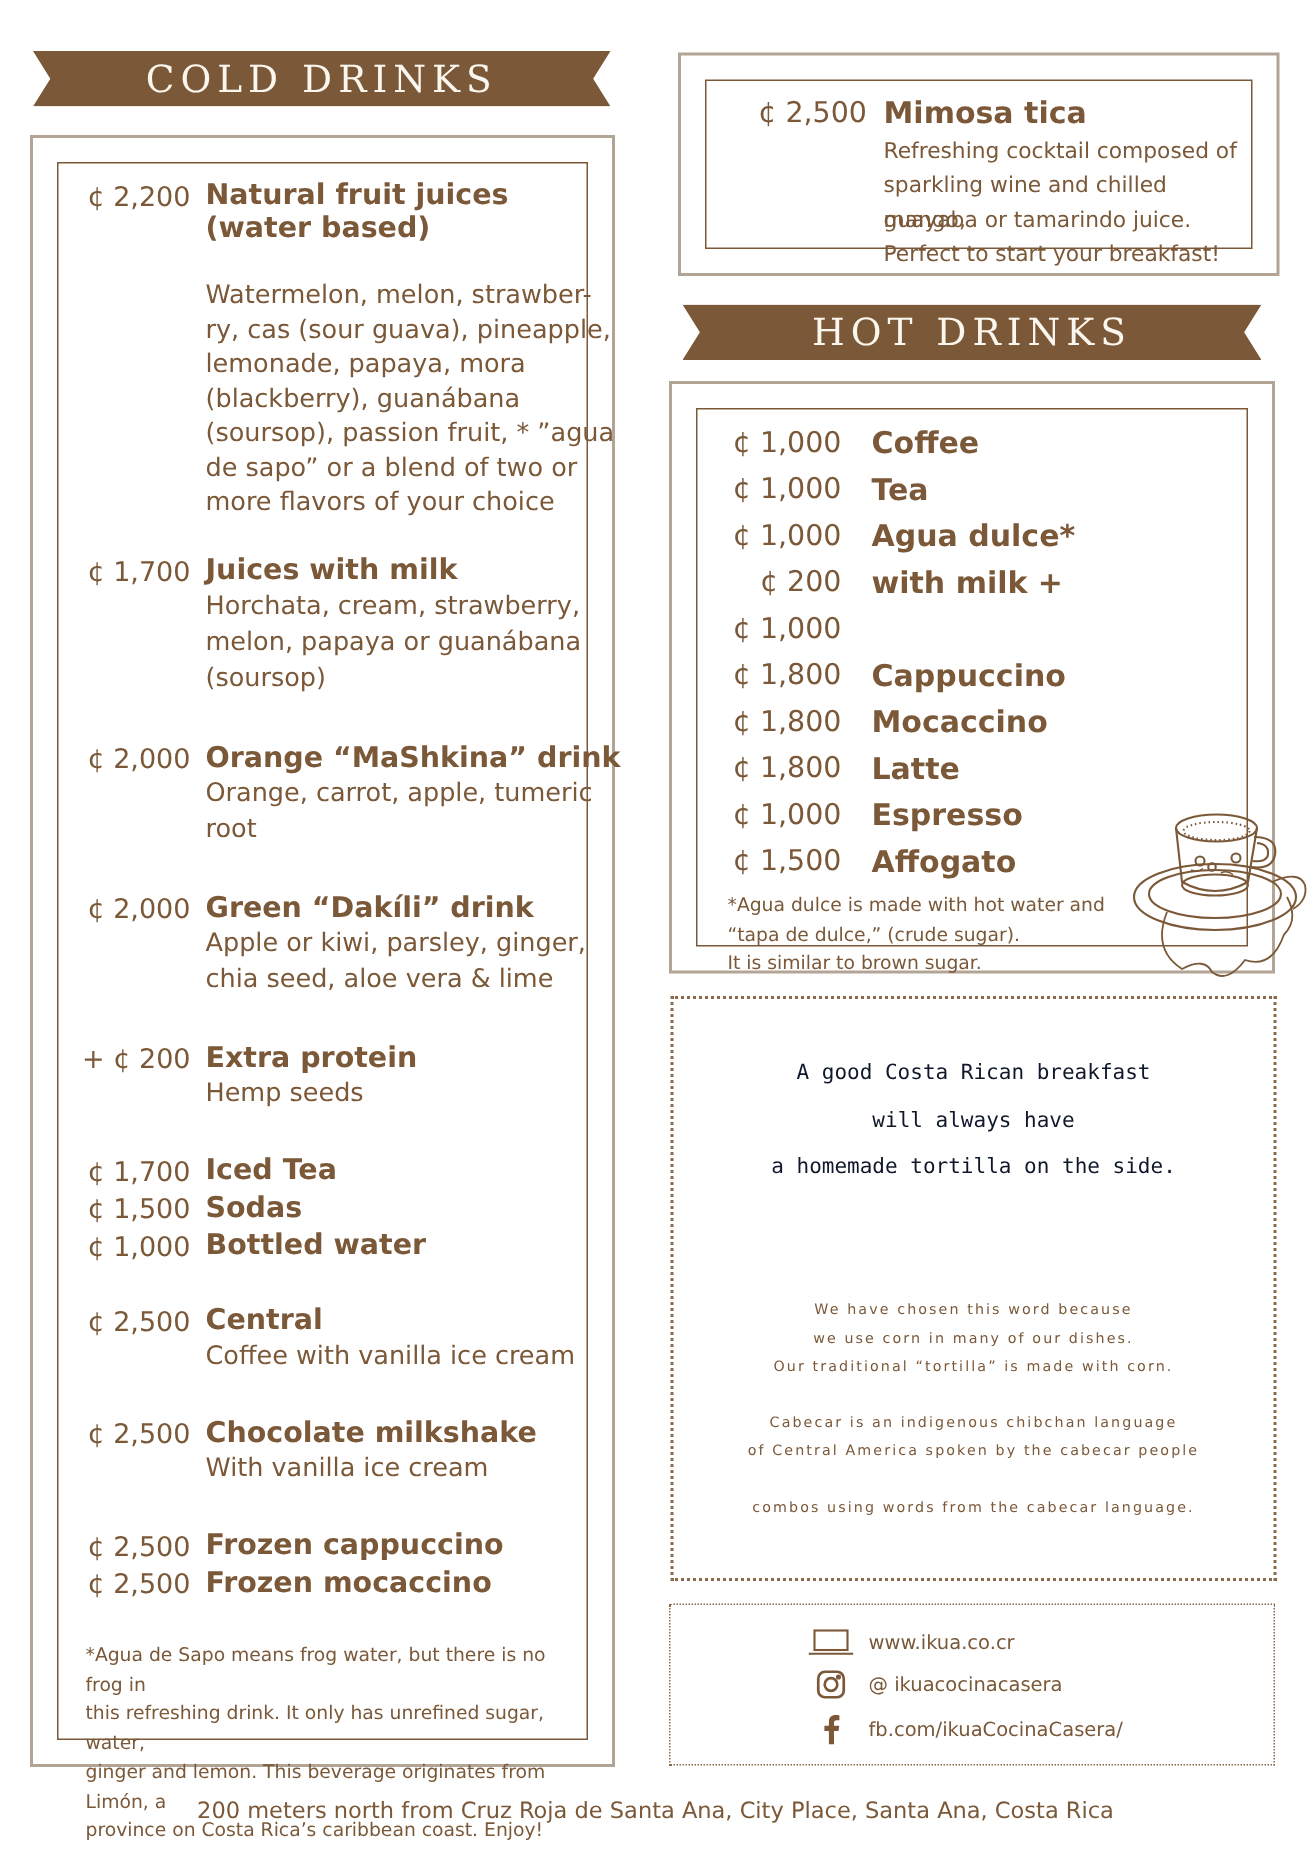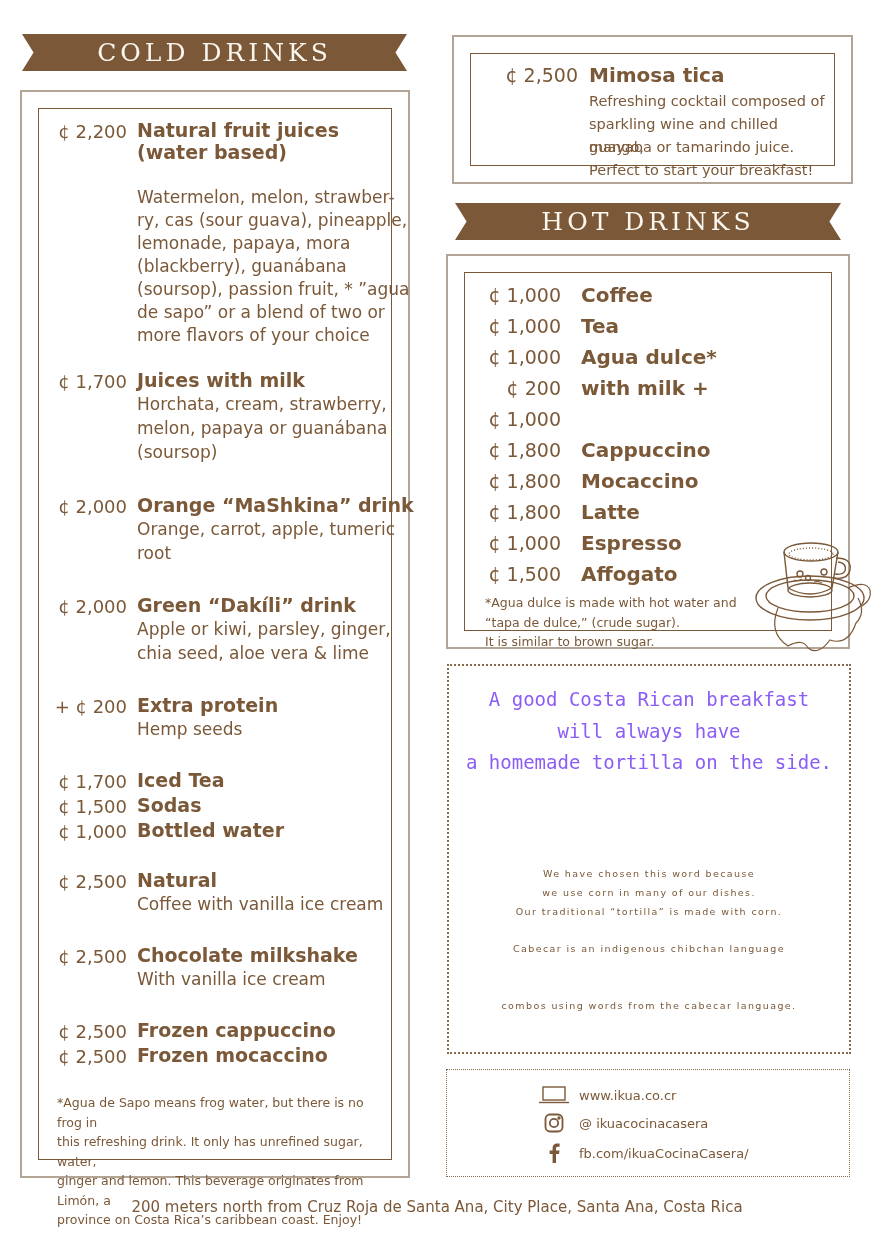--- a/index.html
+++ b/index.html
@@ -32,21 +32,21 @@
   .cold-box .desc { width: 285px; }
 
   .footnote { position: absolute; font-size: 12.5px; line-height: 19.5px; color: #7a5838; }
 
   .hot-row { position: absolute; left: 0; width: 100%; height: 28px; }
   .hot-row .price { left: 0; width: 96px; font-size: 19px; line-height: 28px; }
   .hot-row .name { left: 116px; font-size: 20px; line-height: 28px; }
 
   .dotted-box { position: absolute; border: 2px dotted #8a6a4a; }
   .tagline { position: absolute; left: 0; width: 100%; text-align: center;
-    font-family: "DejaVu Sans Mono", monospace; font-size: 19px; color: #8b5cf6; }
+    font-family: "DejaVu Sans Mono", monospace; font-size: 14px; color: #0f172a; margin-top: 19px; }
   .smallnote { position: absolute; left: 0; width: 100%; text-align: center;
     font-size: 9.5px; letter-spacing: 1.4px; color: #7a5838; }
 
   .contact-row { position: absolute; left: 90px; height: 22px; display: flex; align-items: center; }
   .contact-row .ic { width: 34px; display: flex; justify-content: center; align-items: center; }
   .contact-row .txt { font-size: 13px; color: #7a5838; margin-left: 8px; }
 
   .address { position: absolute; left: 0; top: 1198px; width: 874px; text-align: center;
     font-size: 15px; color: #7a5838; }
   .teacup { position: absolute; left: 748px; top: 528px; width: 126px; height: 130px; }
@@ -107,21 +107,21 @@
       <div class="price" style="top:4px;">¢ 1,500</div>
       <div class="name" style="top:2px;">Sodas</div>
     </div>
     <div class="item" style="top:708px;">
       <div class="price" style="top:4px;">¢ 1,000</div>
       <div class="name" style="top:2px;">Bottled water</div>
     </div>
 
     <div class="item" style="top:758px;">
       <div class="price" style="top:4px;">¢ 2,500</div>
-      <div class="name" style="top:2px;">Natural</div>
+      <div class="name" style="top:2px;">Central</div>
       <div class="desc" style="top:26px;">Coffee with vanilla ice cream</div>
     </div>
 
     <div class="item" style="top:833px;">
       <div class="price" style="top:4px;">¢ 2,500</div>
       <div class="name" style="top:2px;">Chocolate milkshake</div>
       <div class="desc" style="top:26px;">With vanilla ice cream</div>
     </div>
 
     <div class="item" style="top:908px;">
@@ -226,20 +226,21 @@
   <div class="tagline" style="top:22px;">A good Costa Rican breakfast</div>
   <div class="tagline" style="top:54px;">will always have</div>
   <div class="tagline" style="top:85px;">a homemade tortilla on the side.</div>
 
 
   <div class="smallnote" style="top:202px;">We have chosen this word because</div>
   <div class="smallnote" style="top:221px;">we use corn in many of our dishes.</div>
   <div class="smallnote" style="top:240px;">Our traditional “tortilla” is made with corn.</div>
 
   <div class="smallnote" style="top:277px;">Cabecar is an indigenous chibchan language</div>
+  <div class="smallnote" style="top:296px;">of Central America spoken by the cabecar people</div>
   <div class="smallnote" style="top:334px;">combos using words from the cabecar language.</div>
 </div>
 
 <div class="dotted-box" style="left:446px; top:1069px; width:404px; height:108px; border-width:1.5px;">
   <div class="contact-row" style="top:14px;">
     <span class="ic">
       <svg width="30" height="18" viewBox="0 0 30 18" fill="none" stroke="#7a5838" stroke-width="1.4">
         <rect x="4" y="1" width="22" height="13"></rect>
         <line x1="0" y1="16.5" x2="30" y2="16.5"></line>
       </svg>

